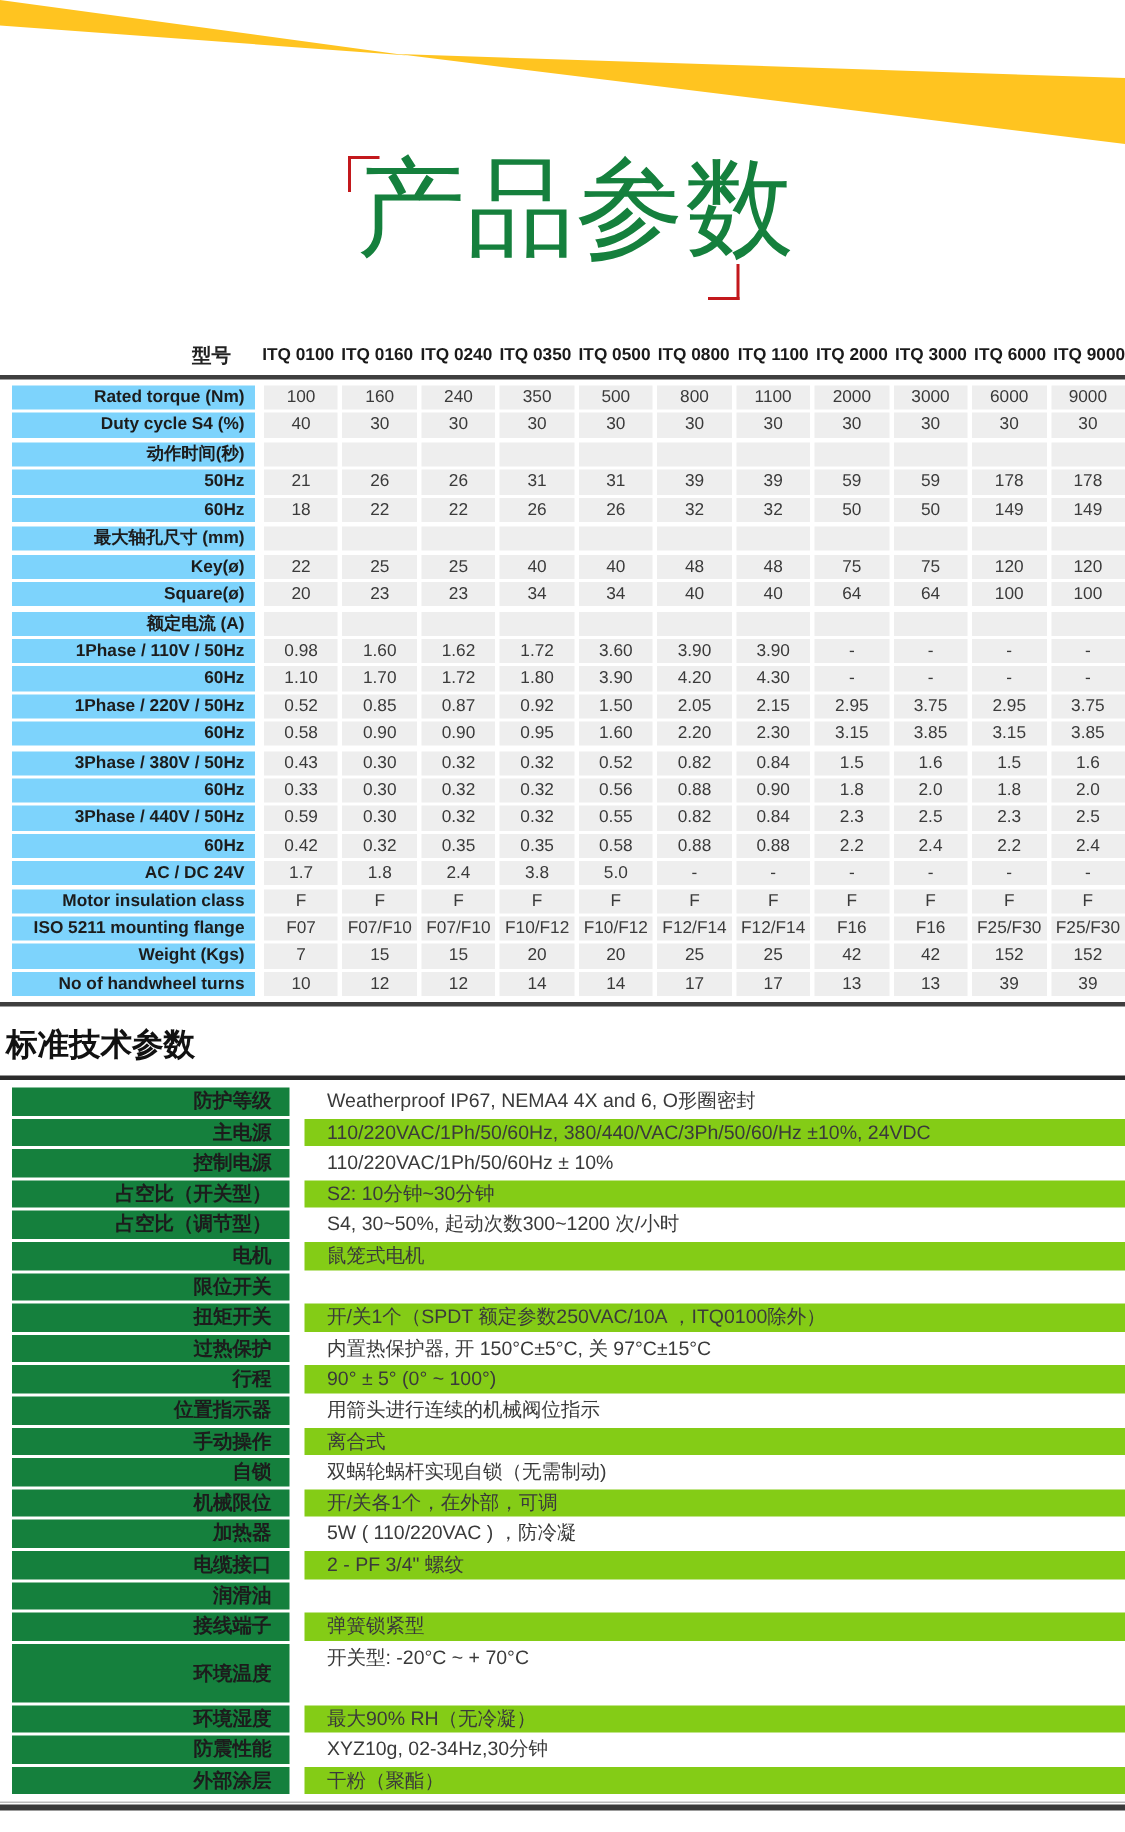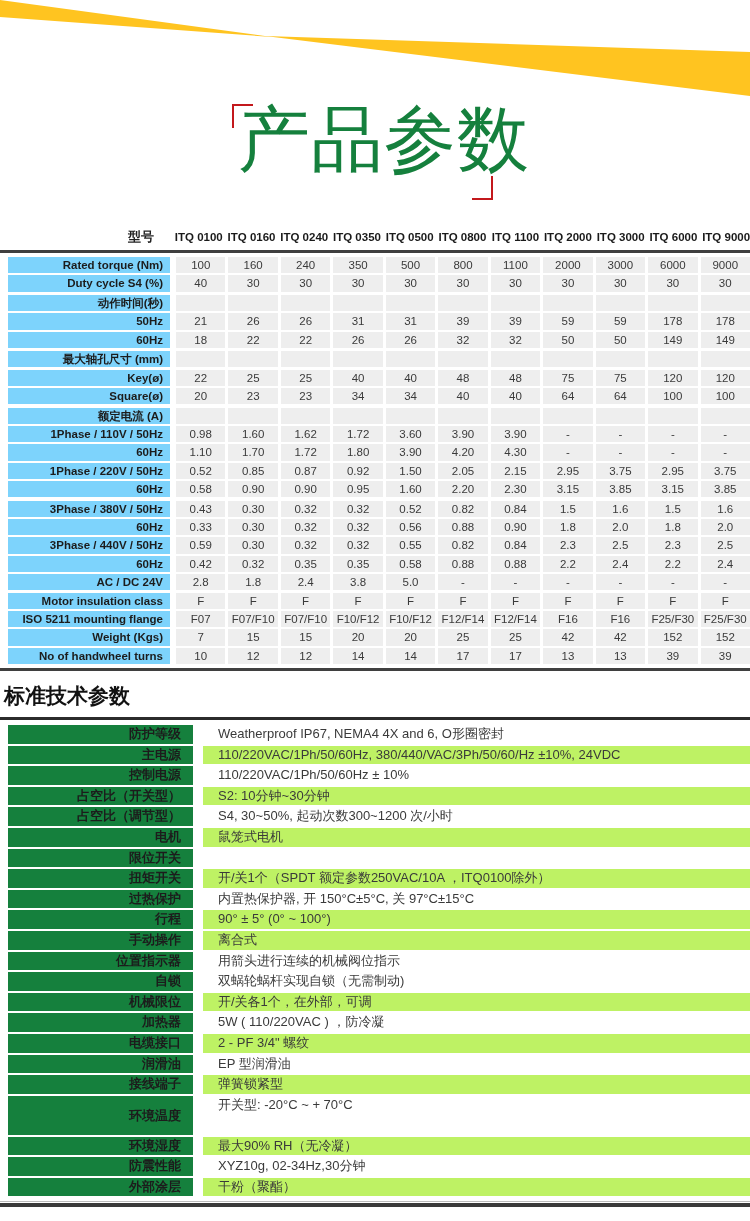--- a/index.html
+++ b/index.html
@@ -35,21 +35,21 @@
   .spec-cell{flex:1;margin-left:3px;background:#EEEEEE;text-align:center;font-size:11.5px;
              line-height:16.2px;color:#3a3a3a;white-space:nowrap;}
   
   #tech-heading{position:absolute;top:682px;left:4px;font-size:21px;font-weight:bold;color:#111;}
   #tech-rows{position:absolute;top:725px;left:8px;width:742px;}
   .tech-row{display:flex;margin-bottom:2px;min-height:18.6px;}
   .tech-label{width:185px;background:#15803d;text-align:right;padding-right:12px;box-sizing:border-box;
               font-weight:bold;font-size:13px;line-height:18.6px;color:#1c1c1c;margin-right:10px;
               white-space:nowrap;}
   .tech-value{flex:1;padding-left:15px;padding-right:8px;font-size:13px;line-height:18.6px;color:#3a3a3a;}
-  .tech-row.shaded .tech-value{background:#bef264;}
+  .tech-row.shaded .tech-value{background:#84cc16;}
   .tech-row.double{min-height:39px;}
   .tech-row.double .tech-label{line-height:39px;}
   .tech-value .line{display:block;}
 </style>
 </head>
 <body>
 
 <div id="page">
 
   <svg id="ribbon" width="750" height="100" viewBox="0 0 750 100">
@@ -315,21 +315,21 @@
         <div class="spec-cell">0.58</div>
         <div class="spec-cell">0.88</div>
         <div class="spec-cell">0.88</div>
         <div class="spec-cell">2.2</div>
         <div class="spec-cell">2.4</div>
         <div class="spec-cell">2.2</div>
         <div class="spec-cell">2.4</div>
       </div>
       <div class="spec-row">
         <div class="spec-label">AC / DC 24V</div>
-        <div class="spec-cell">2.8</div>
+        <div class="spec-cell">1.7</div>
         <div class="spec-cell">1.8</div>
         <div class="spec-cell">2.4</div>
         <div class="spec-cell">3.8</div>
         <div class="spec-cell">5.0</div>
         <div class="spec-cell">-</div>
         <div class="spec-cell">-</div>
         <div class="spec-cell">-</div>
         <div class="spec-cell">-</div>
         <div class="spec-cell">-</div>
         <div class="spec-cell">-</div>
@@ -449,33 +449,33 @@
         <div class="tech-value">
           <span class="line">内置热保护器, 开 150°C±5°C, 关 97°C±15°C</span>
         </div>
       </div>
       <div class="tech-row shaded">
         <div class="tech-label">行程</div>
         <div class="tech-value">
           <span class="line">90° ±  5° (0° ~ 100°)</span>
         </div>
       </div>
+      <div class="tech-row">
+        <div class="tech-label">位置指示器</div>
+        <div class="tech-value">
+          <span class="line">用箭头进行连续的机械阀位指示</span>
+        </div>
+      </div>
       <div class="tech-row shaded">
         <div class="tech-label">手动操作</div>
         <div class="tech-value">
           <span class="line">离合式</span>
         </div>
       </div>
       <div class="tech-row">
-        <div class="tech-label">位置指示器</div>
-        <div class="tech-value">
-          <span class="line">用箭头进行连续的机械阀位指示</span>
-        </div>
-      </div>
-      <div class="tech-row">
         <div class="tech-label">自锁</div>
         <div class="tech-value">
           <span class="line">双蜗轮蜗杆实现自锁（无需制动)</span>
         </div>
       </div>
       <div class="tech-row shaded">
         <div class="tech-label">机械限位</div>
         <div class="tech-value">
           <span class="line">开/关各1个，在外部，可调</span>
         </div>
@@ -487,23 +487,20 @@
         </div>
       </div>
       <div class="tech-row shaded">
         <div class="tech-label">电缆接口</div>
         <div class="tech-value">
           <span class="line">2 - PF 3/4" 螺纹</span>
         </div>
       </div>
       <div class="tech-row">
         <div class="tech-label">润滑油</div>
-        <div class="tech-value">
-          <span class="line">EP 型润滑油</span>
-        </div>
       </div>
       <div class="tech-row shaded">
         <div class="tech-label">接线端子</div>
         <div class="tech-value">
           <span class="line">弹簧锁紧型</span>
         </div>
       </div>
       <div class="tech-row double">
         <div class="tech-label">环境温度</div>
         <div class="tech-value">

